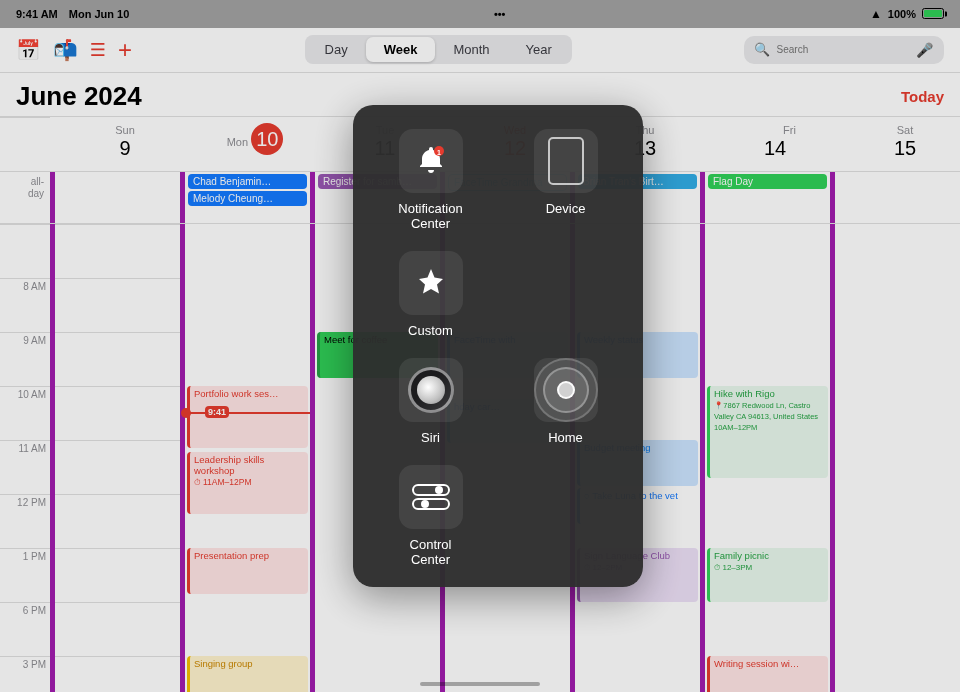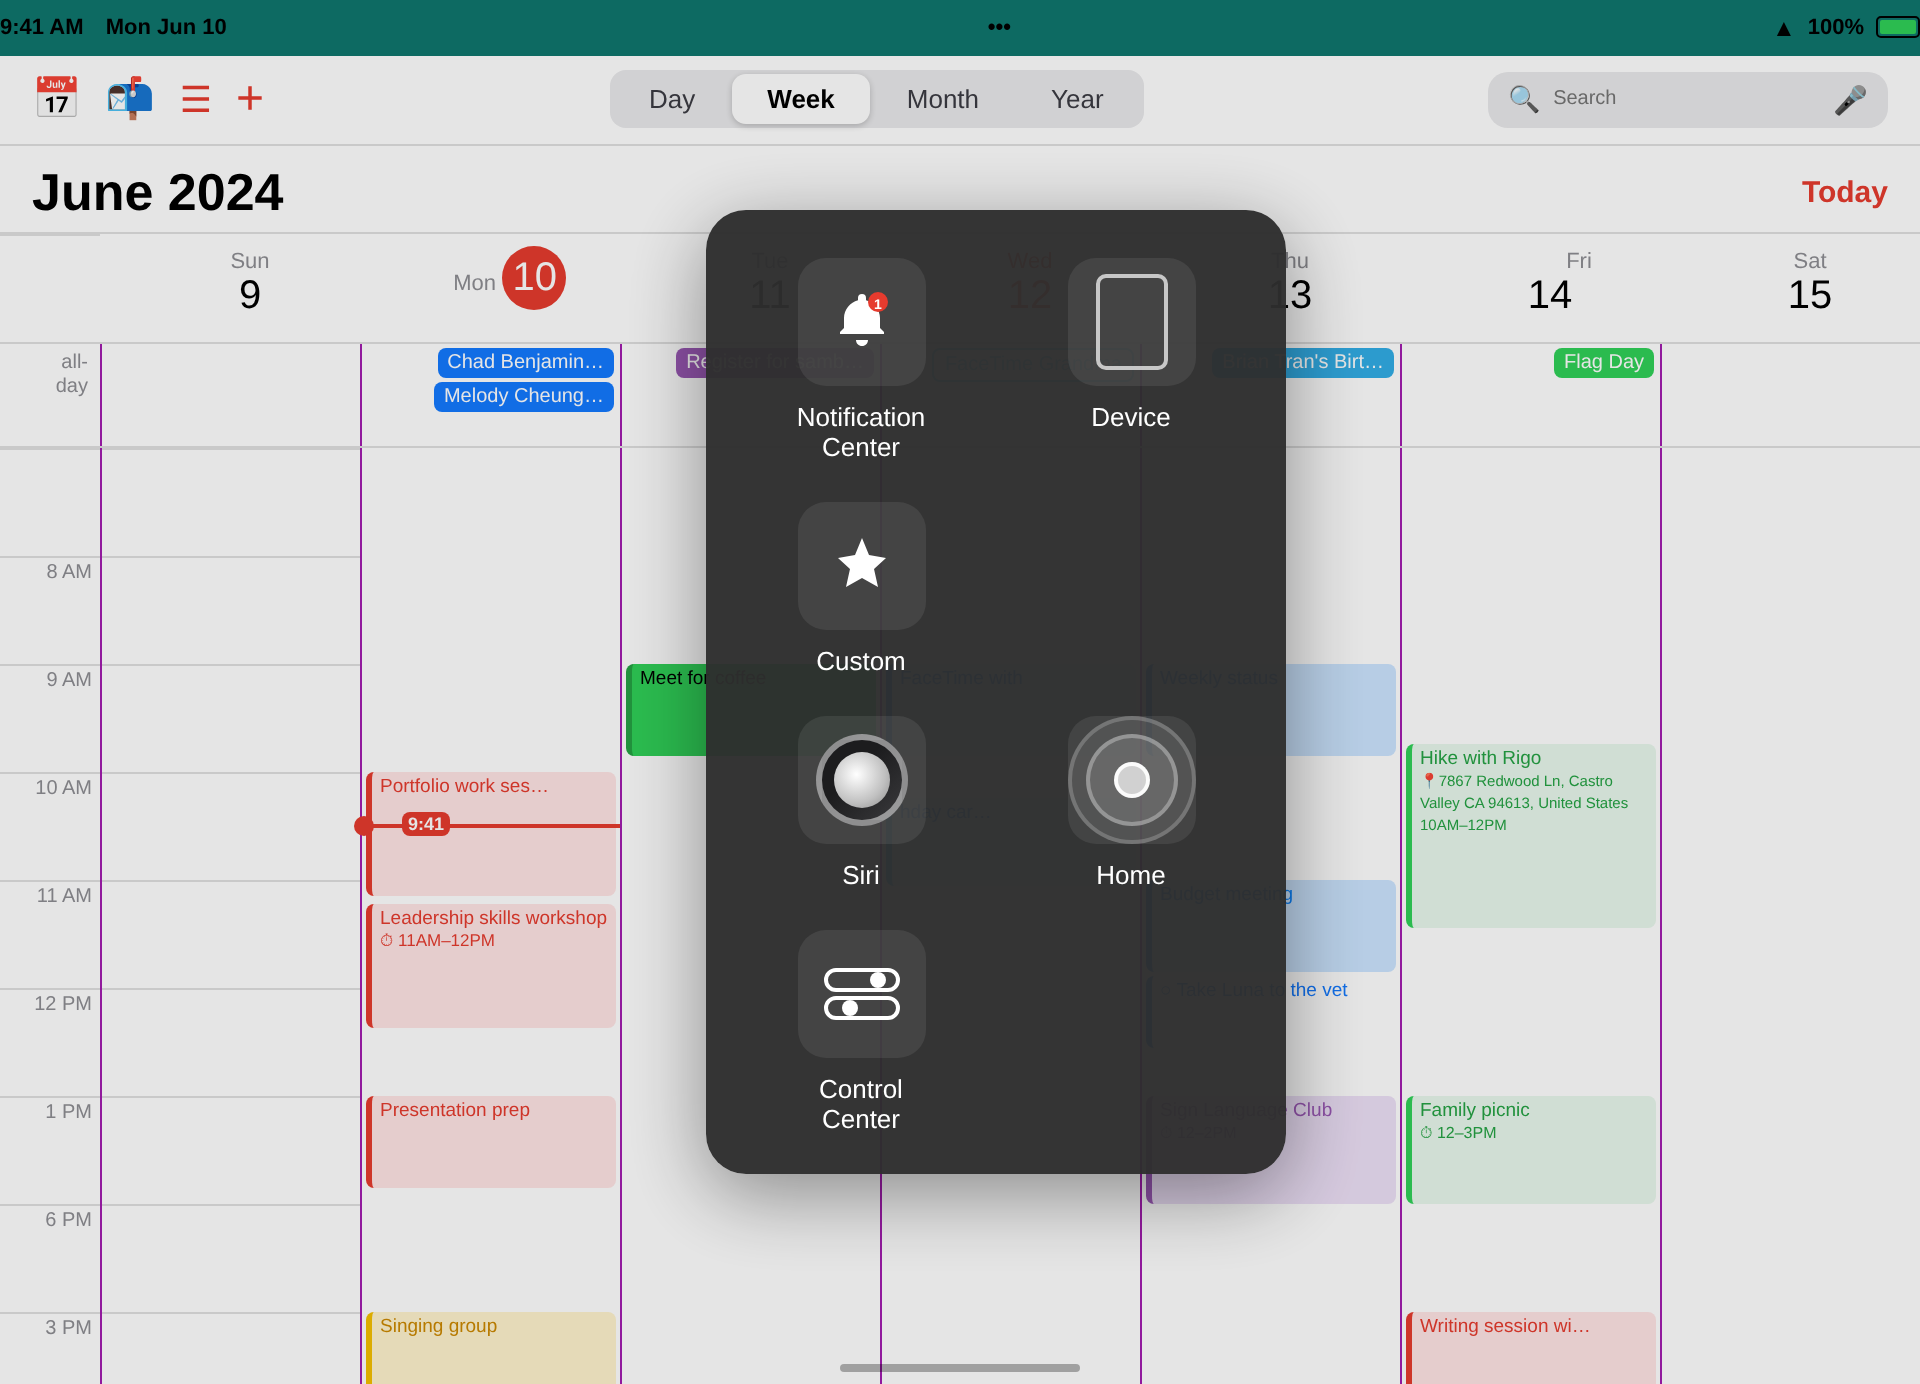--- a/index.html
+++ b/index.html
@@ -8,25 +8,25 @@
       height: 692px;
       background: #f2f2f7;
       font-family: -apple-system, 'SF Pro Display', 'Helvetica Neue', sans-serif;
       overflow: hidden;
       position: relative;
     }
 
     
     .status-bar {
       height: 30px;
-      background: #0f766e;
+      background: #a3a3a3;
       display: flex;
       align-items: center;
       justify-content: space-between;
-      padding: 0 0;
+      padding: 0 16px;
       font-size: 11px;
       font-weight: 600;
       color: #000;
     }
     .status-left { display: flex; align-items: center; gap: 4px; }
     .status-right { display: flex; align-items: center; gap: 6px; }
     .wifi-icon { font-size: 12px; }
     .battery { display: flex; align-items: center; gap: 2px; }
     .battery-bar {
       width: 22px; height: 11px; border: 1.5px solid #000; border-radius: 2.5px;
@@ -199,24 +199,23 @@
     .time-slot {
       height: 54px;
       border-top: 1px solid #e0e0e0;
       font-size: 10px;
       color: #8e8e93;
       text-align: right;
       padding: 2px 4px 0 0;
       flex-shrink: 0;
     }
     .day-col {
-      border-left: 1px solid #a21caf;
+      border-left: 5px solid #a21caf;
       position: relative;
       height: 100%;
-      align-items: flex-end;
     }
     .day-col-inner {
       position: relative;
       height: 702px; 
     }
     .cal-event {
       position: absolute;
       left: 2px;
       right: 2px;
       border-radius: 4px;
@@ -549,21 +548,21 @@
 
         <div class="cal-event" style="top:264px;height:36px;background:transparent;border-left:3px solid #147aff;color:#147aff;font-size:9.5px;padding:2px 4px;position:absolute;left:2px;right:2px;">○ Take Luna to the vet</div>
 
         <div class="cal-event purple-ev" style="top:324px;height:54px;">Sign Language Club<br><span style="font-size:8px;">⏱ 12–2PM</span></div>
       </div>
     </div>
 
     <div class="day-col">
       <div class="day-col-inner">
 
-        <div class="cal-event light-green-ev" style="top:148px;height:92px;">Hike with Rigo<br><span style="font-size:7.5px;">📍7867 Redwood Ln, Castro Valley CA 94613, United States<br>10AM–12PM</span></div>
+        <div class="cal-event light-green-ev" style="top:162px;height:92px;">Hike with Rigo<br><span style="font-size:7.5px;">📍7867 Redwood Ln, Castro Valley CA 94613, United States<br>10AM–12PM</span></div>
 
         <div class="cal-event light-green-ev" style="top:324px;height:54px;">Family picnic<br><span style="font-size:8px;">⏱ 12–3PM</span></div>
 
         <div class="cal-event red-ev" style="top:432px;height:40px;">Writing session wi…</div>
       </div>
     </div>
 
     <div class="day-col">
       <div class="day-col-inner"></div>
     </div>

